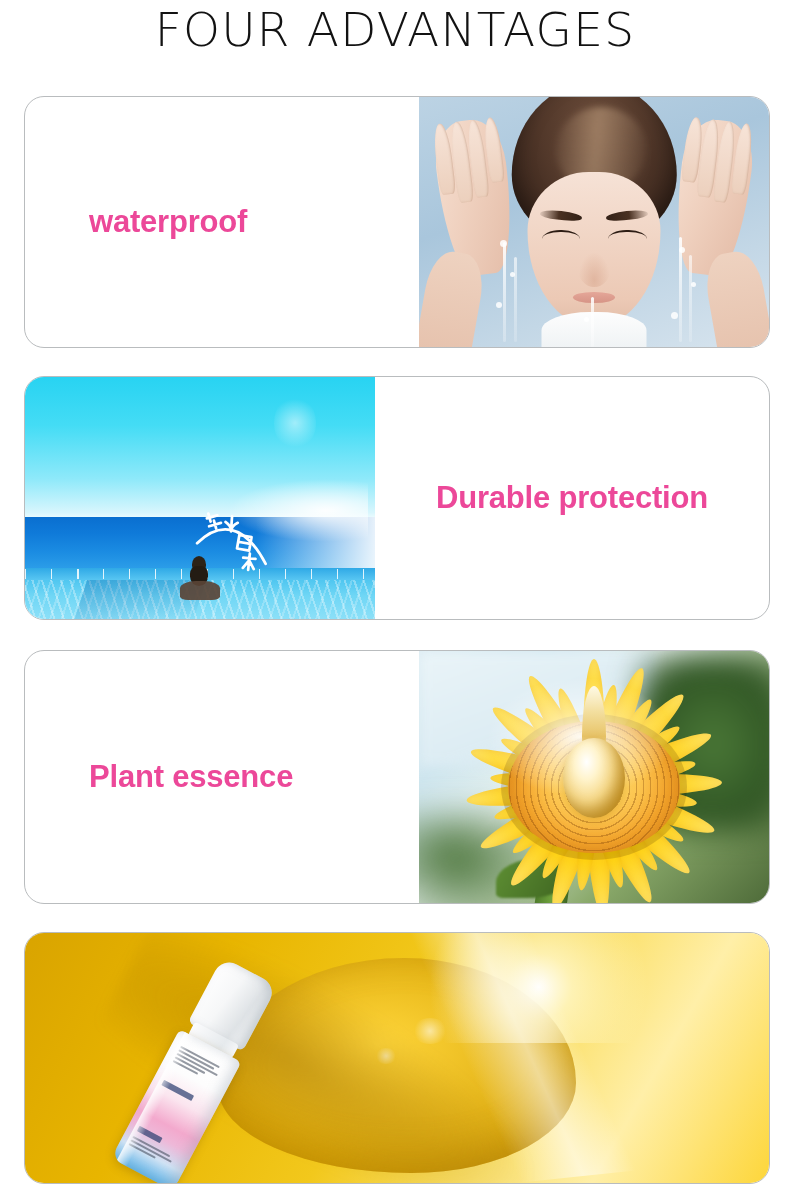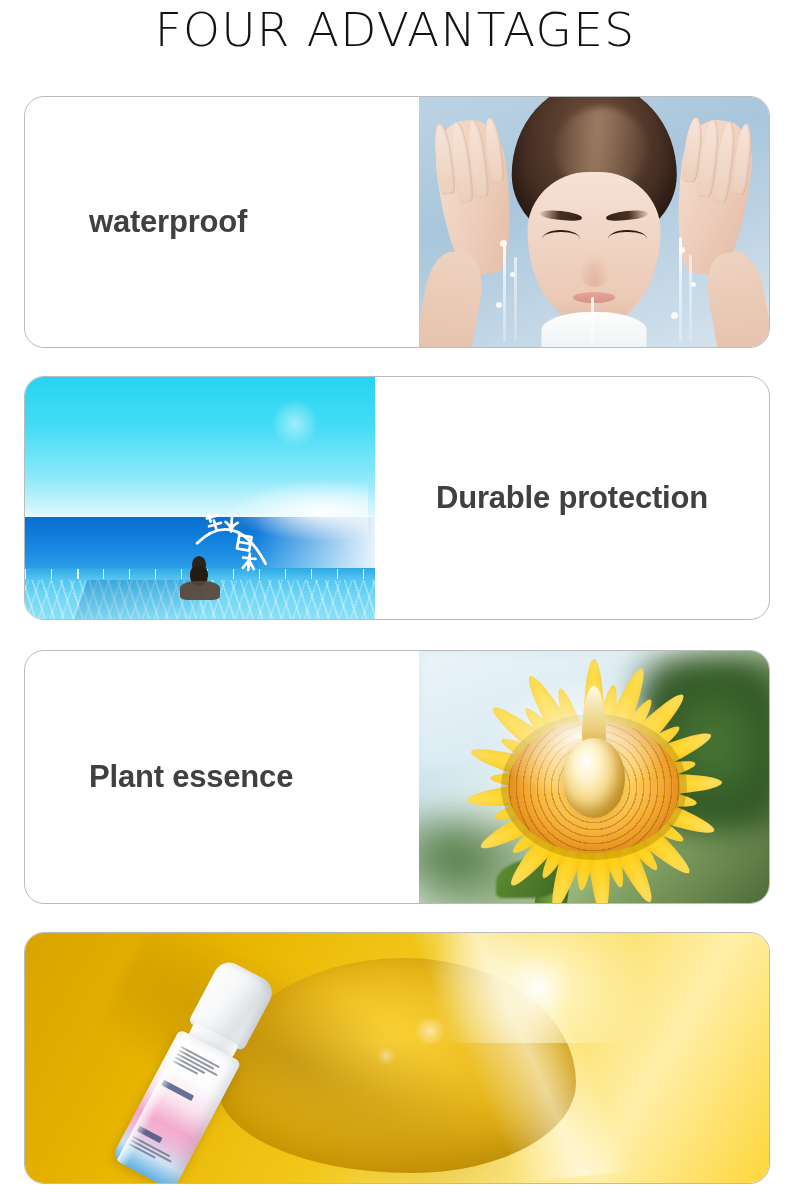--- a/index.html
+++ b/index.html
@@ -41,21 +41,21 @@
   .card.rev{flex-direction:row-reverse;}
 
   .card-text{
     flex:0 0 394px;
     display:flex;align-items:center;
     box-sizing:border-box;
   }
   .card-text.left{justify-content:flex-start;padding-left:64px;}
   .card-text.right{justify-content:center;padding:0 10px;}
   .card-label{
-    color:#404040;
+    color:#ec4899;
     font-weight:bold;
     font-size:31px;
     line-height:1.18;
     letter-spacing:-0.2px;
     white-space:pre-line;
   }
   .card-text.right .card-label{text-align:center;}
 
   .card-media{
     flex:1 1 auto;

